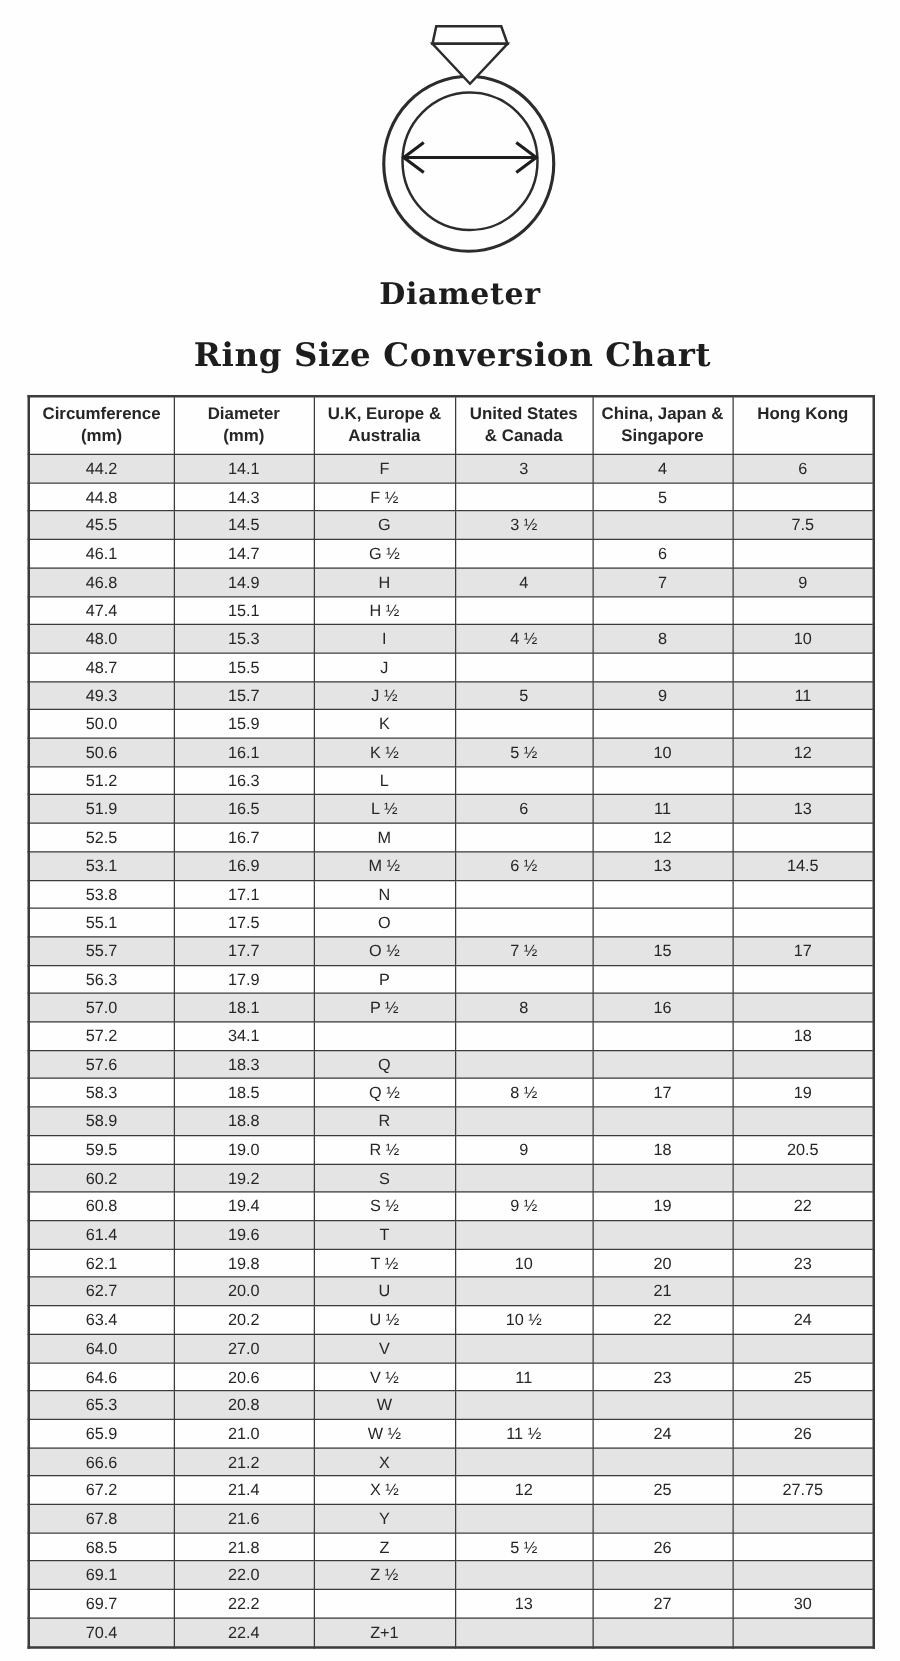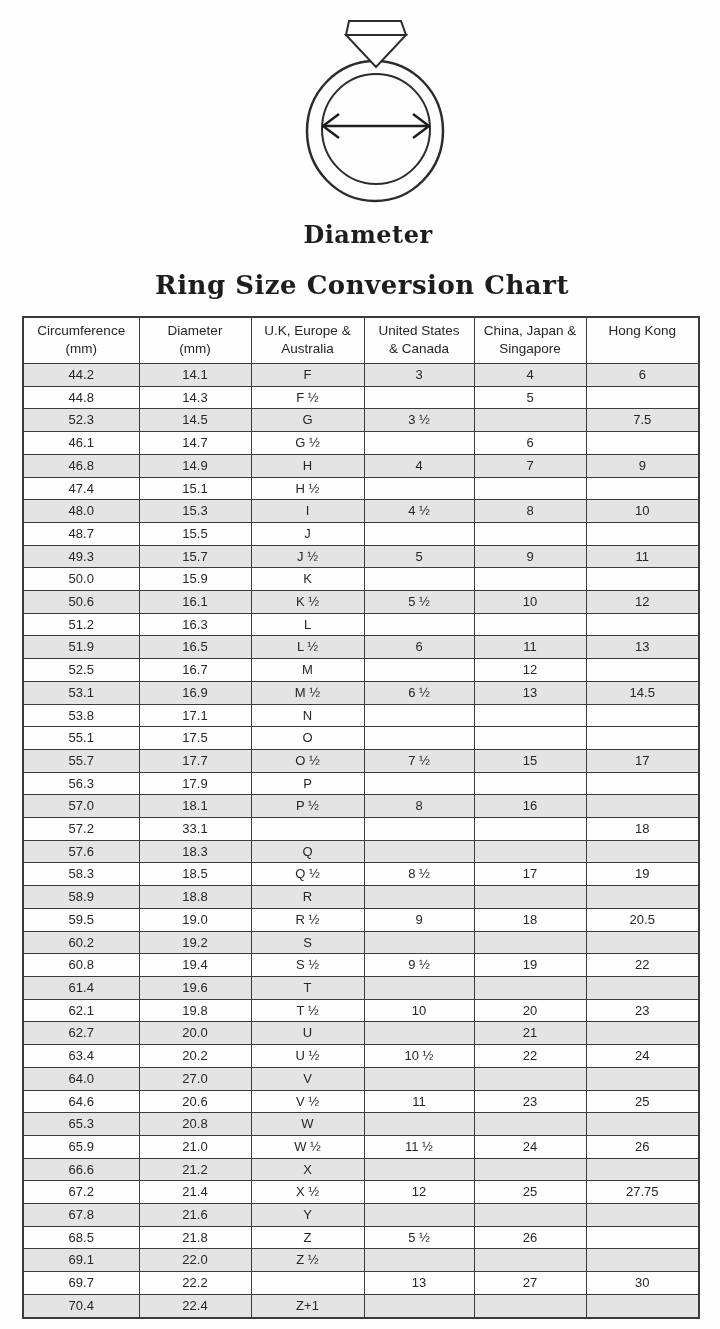--- a/index.html
+++ b/index.html
@@ -56,21 +56,21 @@
     background: #fefefe;
   }
   .size-table th, .size-table td {
     border: 1px solid #3b3b3b;
     text-align: center;
     vertical-align: middle;
     padding: 0;
     color: #262626;
   }
   .size-table th {
-    font-weight: 400;
+    font-weight: 700;
     font-size: 13.5px;
     padding: 4px 0 5px 0;
     background: #fefefe;
   }
   .hline { line-height: 18px; min-height: 18px; }
   .size-table td {
     font-size: 13px;
     height: 21.7px;
     line-height: 21.7px;
     white-space: nowrap;
@@ -151,21 +151,21 @@
       </tr>
       <tr>
         <td>44.8</td>
         <td>14.3</td>
         <td>F ½</td>
         <td></td>
         <td>5</td>
         <td></td>
       </tr>
       <tr class="alt">
-        <td>52.3</td>
+        <td>45.5</td>
         <td>14.5</td>
         <td>G</td>
         <td>3 ½</td>
         <td></td>
         <td>7.5</td>
       </tr>
       <tr>
         <td>46.1</td>
         <td>14.7</td>
         <td>G ½</td>
@@ -296,21 +296,21 @@
       <tr class="alt">
         <td>57.0</td>
         <td>18.1</td>
         <td>P ½</td>
         <td>8</td>
         <td>16</td>
         <td></td>
       </tr>
       <tr>
         <td>57.2</td>
-        <td>33.1</td>
+        <td>34.1</td>
         <td></td>
         <td></td>
         <td></td>
         <td>18</td>
       </tr>
       <tr class="alt">
         <td>57.6</td>
         <td>18.3</td>
         <td>Q</td>
         <td></td>

